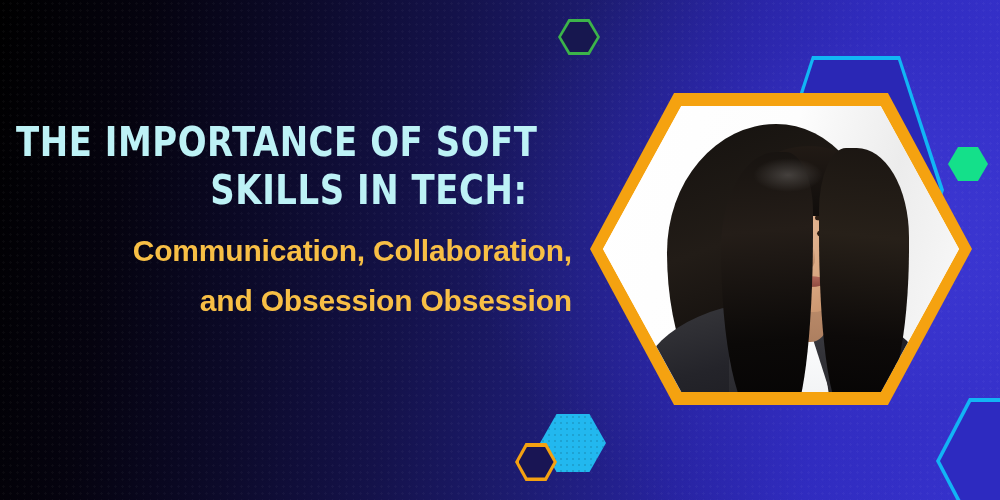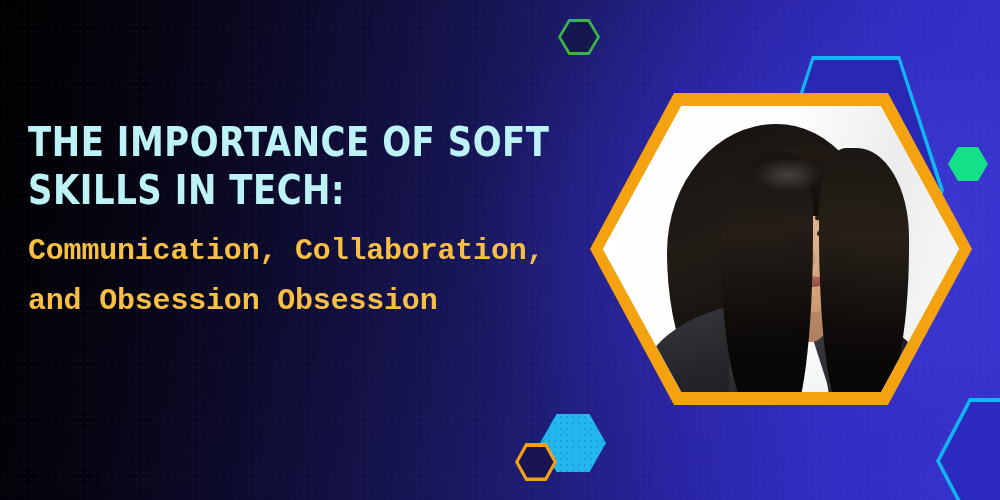--- a/index.html
+++ b/index.html
@@ -195,39 +195,40 @@
   }
   .p-sheen {
     position: absolute; left: 150px; top: 52px; width: 70px; height: 34px;
     background: radial-gradient(ellipse at 50% 50%, rgba(255,255,255,0.18) 0%, rgba(255,255,255,0) 70%);
     border-radius: 50%;
   }
 
   
   #text-block {
     position: absolute;
-    left: 28px;
+    left: 16px;
     top: 118px;
     width: 556px;
+    text-align: right;
   }
   .headline {
     font-family: "DejaVu Sans Condensed", "Liberation Sans Narrow", "Liberation Sans", sans-serif;
     font-weight: 700;
     font-size: 41px;
     line-height: 48px;
     letter-spacing: 0.6px;
     color: #bdf2f6;
     text-transform: uppercase;
     margin: 0;
     transform: scaleX(0.92);
     transform-origin: left center;
     white-space: nowrap;
   }
   .subhead {
-    font-family: Liberation Mono, monospace;
+    font-family: Liberation Sans, sans-serif;
     font-weight: 700;
     font-size: 30px;
     line-height: 50px;
     letter-spacing: -0.2px;
     color: #f8bf45;
     margin: 0;
     white-space: nowrap;
   }
   .subhead.first { margin-top: 12px; }
 </style>

